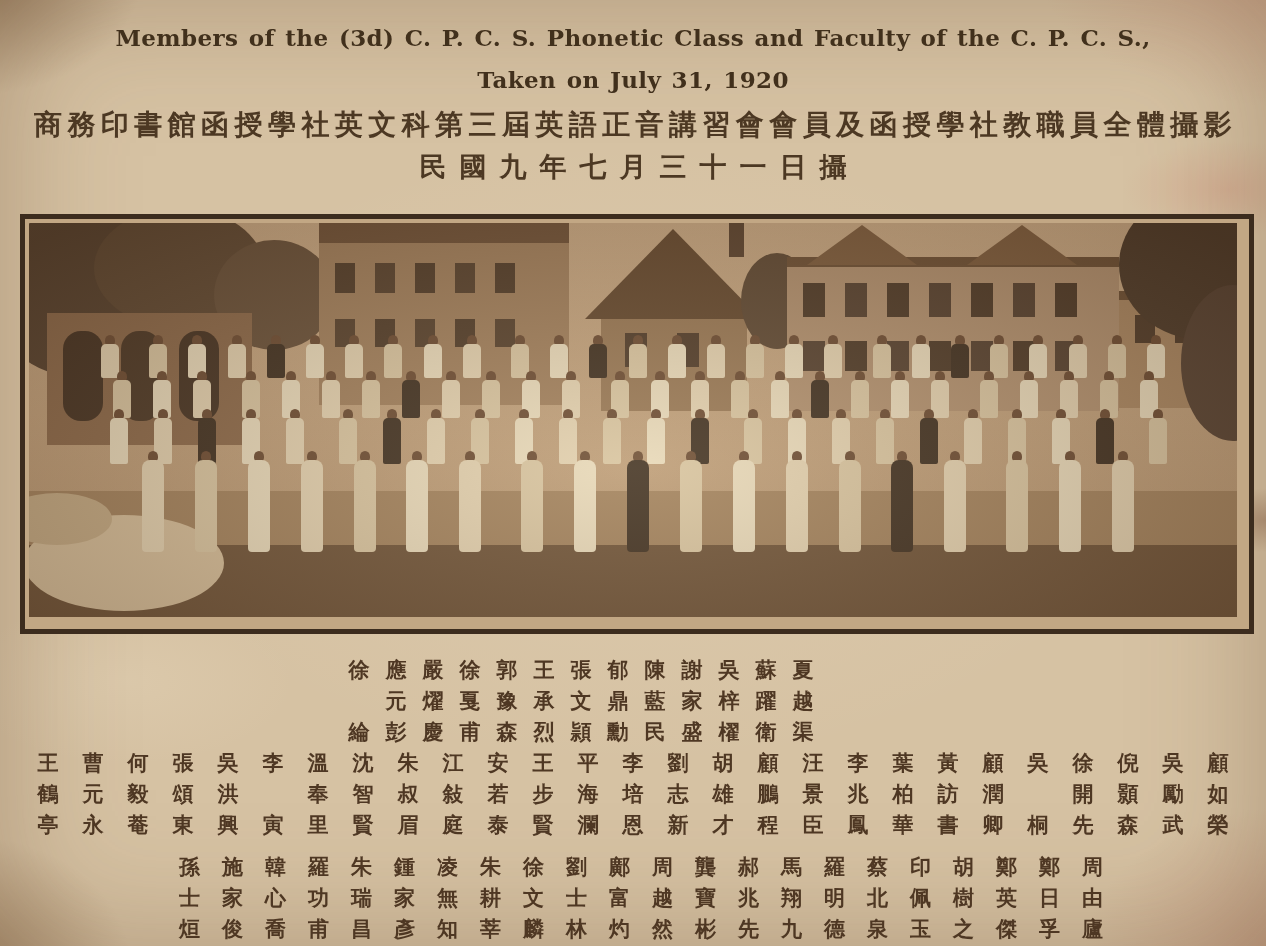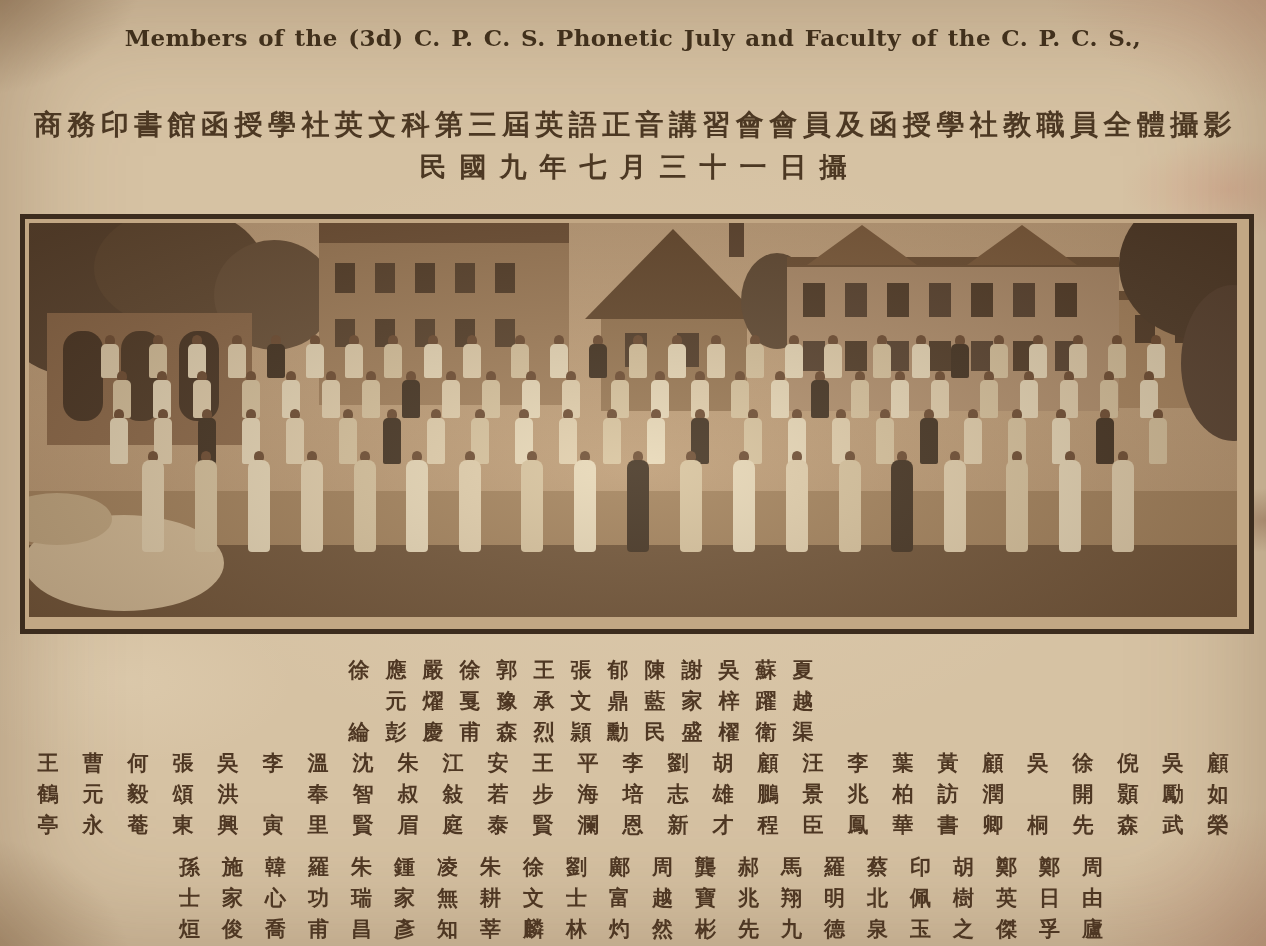--- a/index.html
+++ b/index.html
@@ -44,21 +44,22 @@
     font-weight:bold;color:#4e3723;}
   .names1{left:50%;top:654px;transform:translateX(calc(-50% - 52px));gap:12px;}
   .names2{left:50%;top:747px;transform:translateX(-50%);gap:20px;}
   .names3{left:50%;top:851px;transform:translateX(calc(-50% + 8px));gap:18px;}
 </style>
 </head>
 <body>
 
 <div class="page">
 
-  <div class="eng-title t1">Members of the (3d) C. P. C. S. Phonetic July and Faculty of the C. P. C. S.,</div>
+  <div class="eng-title t1">Members of the (3d) C. P. C. S. Phonetic Class and Faculty of the C. P. C. S.,</div>
+  <div class="eng-title t2">Taken on July 31, 1920</div>
 
   <div class="cn-title">
       <span>商</span>
       <span>務</span>
       <span>印</span>
       <span>書</span>
       <span>館</span>
       <span>函</span>
       <span>授</span>
       <span>學</span>

